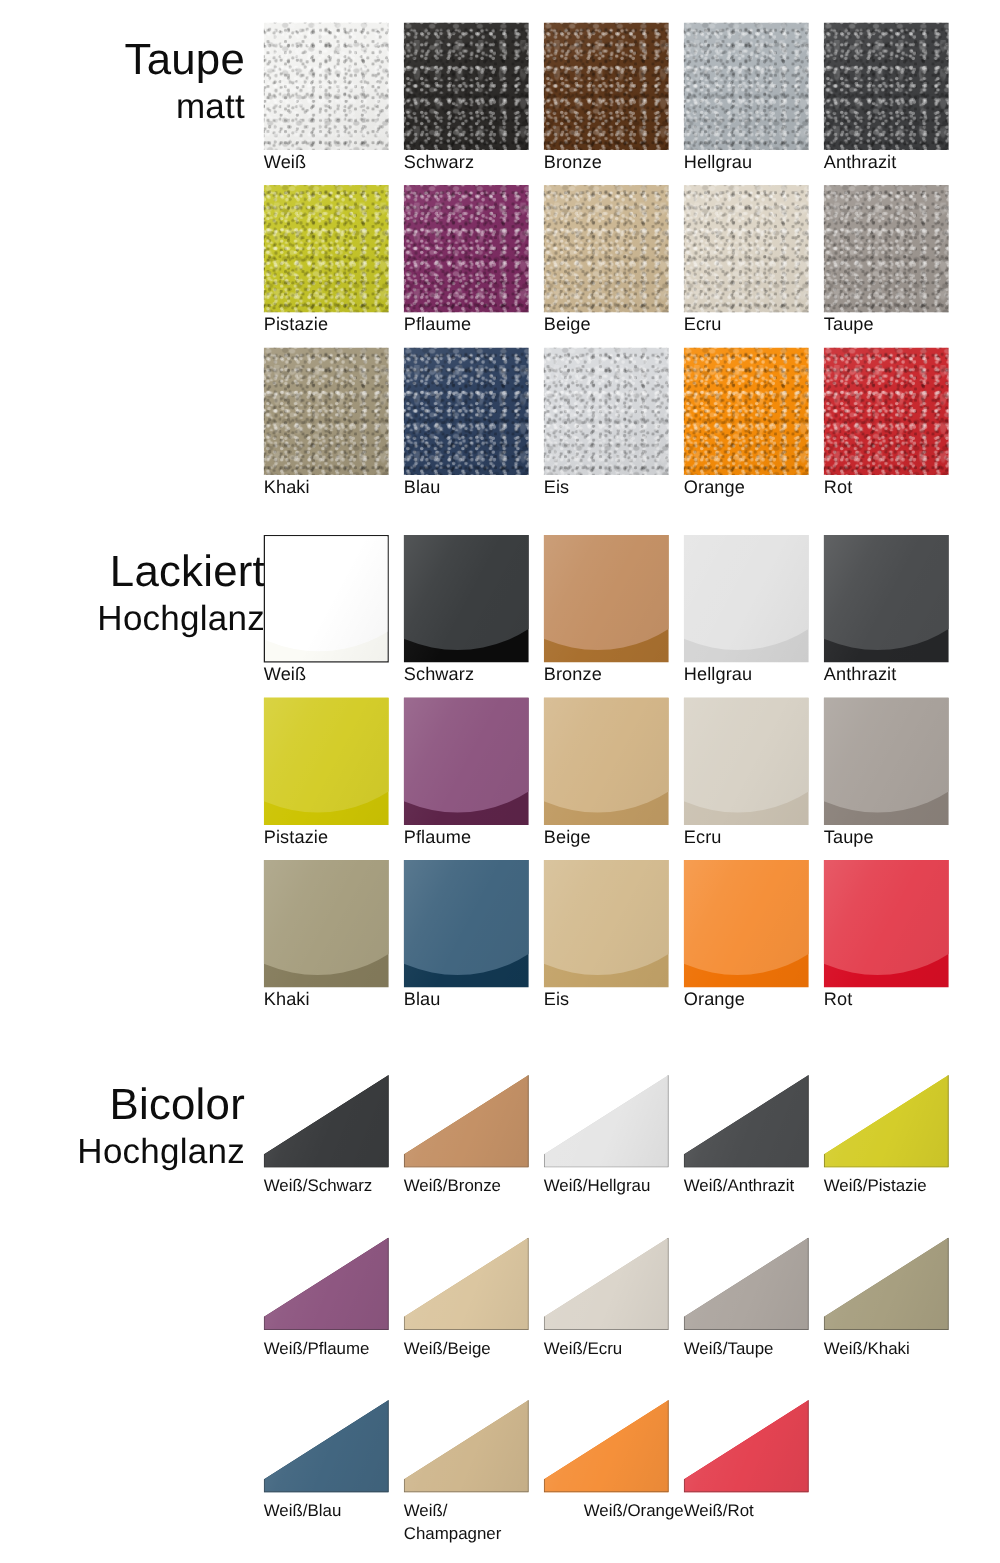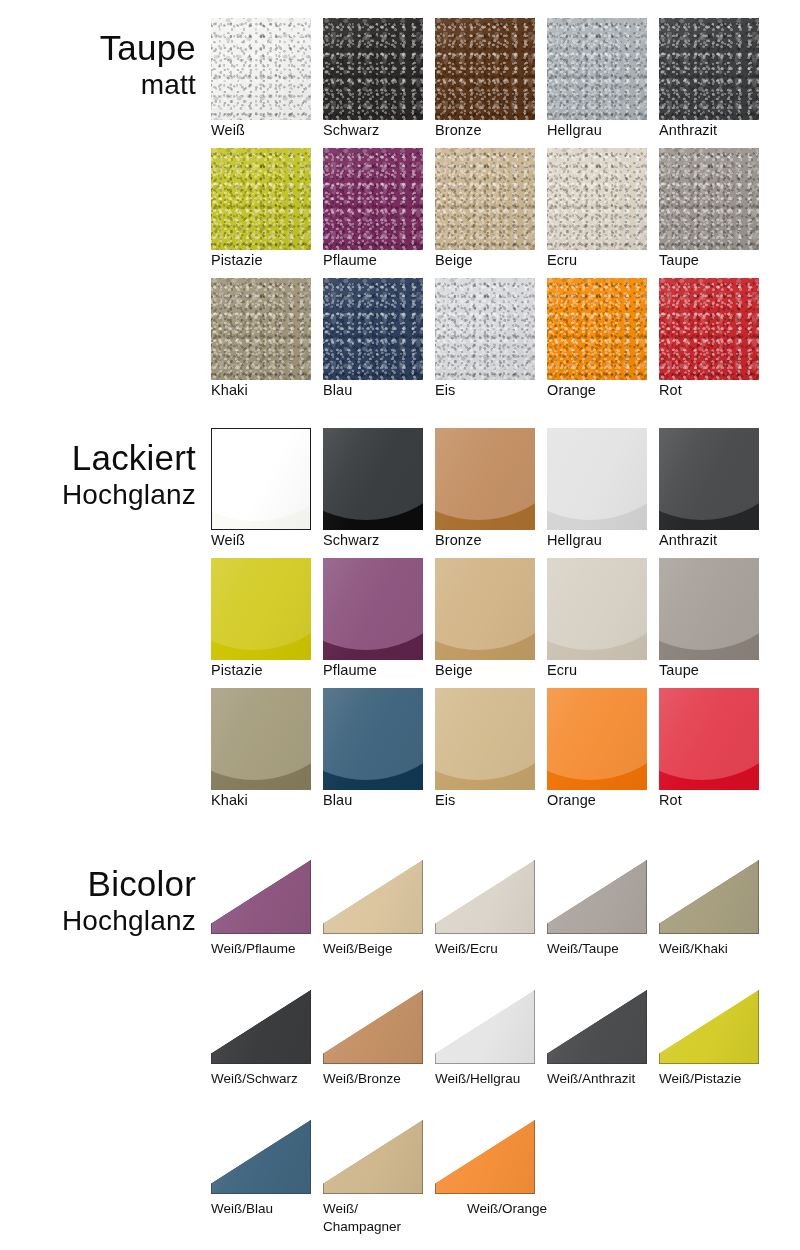--- a/index.html
+++ b/index.html
@@ -383,21 +383,21 @@
               <div class="grain"></div>
               <div class="grain2"></div>
               <div class="sheen"></div>
             </div>
             <div class="swatch-label">Rot</div>
           </div>
         </div>
       </div>
     </div>
     <div class="section" style="top: 428px;">
-      <div class="section-heading" style="top: 10px;">
+      <div class="section-heading" style="top: 10px; margin-left: 16px;">
         <span class="line1">Lackiert</span>
         <span class="line2">Hochglanz</span>
       </div>
       <div class="swatch-grid">
         <div class="swatch-row">
           <div class="swatch-cell" style="left: 0px;">
             <div class="chip-gloss bordered">
               <div class="base" style="background: rgb(251, 251, 246);"></div>
               <div class="lobe-wrap">
                 <div class="lobe" style="background: rgb(255, 255, 255);"></div>
@@ -556,20 +556,77 @@
     <div class="section" style="top: 856px;">
       <div class="section-heading" style="top: 8px;">
         <span class="line1">Bicolor</span>
         <span class="line2">Hochglanz</span>
       </div>
       <div class="swatch-grid">
         <div class="swatch-row">
           <div class="swatch-cell" style="left: 0px;">
             <div class="chip-bicolor">
               <div class="wedge">
+                <div class="fill" style="background: rgb(10, 10, 10);"></div>
+                <div class="lobe" style="background: rgb(58, 60, 62);"></div>
+                <div class="hilite"></div>
+              </div>
+              <div class="edge"></div>
+            </div>
+            <div class="chip-bicolor-label">Weiß/Schwarz</div>
+          </div>
+          <div class="swatch-cell" style="left: 112px;">
+            <div class="chip-bicolor">
+              <div class="wedge">
+                <div class="fill" style="background: rgb(169, 112, 47);"></div>
+                <div class="lobe" style="background: rgb(196, 145, 102);"></div>
+                <div class="hilite"></div>
+              </div>
+              <div class="edge"></div>
+            </div>
+            <div class="chip-bicolor-label">Weiß/Bronze</div>
+          </div>
+          <div class="swatch-cell" style="left: 224px;">
+            <div class="chip-bicolor">
+              <div class="wedge">
+                <div class="fill" style="background: rgb(212, 212, 212);"></div>
+                <div class="lobe" style="background: rgb(230, 230, 230);"></div>
+                <div class="hilite"></div>
+              </div>
+              <div class="edge"></div>
+            </div>
+            <div class="chip-bicolor-label">Weiß/Hellgrau</div>
+          </div>
+          <div class="swatch-cell" style="left: 336px;">
+            <div class="chip-bicolor">
+              <div class="wedge">
+                <div class="fill" style="background: rgb(38, 39, 41);"></div>
+                <div class="lobe" style="background: rgb(75, 77, 79);"></div>
+                <div class="hilite"></div>
+              </div>
+              <div class="edge"></div>
+            </div>
+            <div class="chip-bicolor-label">Weiß/Anthrazit</div>
+          </div>
+          <div class="swatch-cell" style="left: 448px;">
+            <div class="chip-bicolor">
+              <div class="wedge">
+                <div class="fill" style="background: rgb(205, 196, 3);"></div>
+                <div class="lobe" style="background: rgb(212, 205, 42);"></div>
+                <div class="hilite"></div>
+              </div>
+              <div class="edge"></div>
+            </div>
+            <div class="chip-bicolor-label">Weiß/Pistazie</div>
+          </div>
+        </div>
+        <div class="swatch-row">
+          <div class="swatch-cell" style="left: 0px;">
+            <div class="chip-bicolor">
+              <div class="wedge">
                 <div class="fill" style="background: rgb(93, 36, 73);"></div>
                 <div class="lobe" style="background: rgb(142, 87, 129);"></div>
                 <div class="hilite"></div>
               </div>
               <div class="edge"></div>
             </div>
             <div class="chip-bicolor-label">Weiß/Pflaume</div>
           </div>
           <div class="swatch-cell" style="left: 112px;">
             <div class="chip-bicolor">
@@ -613,77 +670,20 @@
               </div>
               <div class="edge"></div>
             </div>
             <div class="chip-bicolor-label">Weiß/Khaki</div>
           </div>
         </div>
         <div class="swatch-row">
           <div class="swatch-cell" style="left: 0px;">
             <div class="chip-bicolor">
               <div class="wedge">
-                <div class="fill" style="background: rgb(10, 10, 10);"></div>
-                <div class="lobe" style="background: rgb(58, 60, 62);"></div>
-                <div class="hilite"></div>
-              </div>
-              <div class="edge"></div>
-            </div>
-            <div class="chip-bicolor-label">Weiß/Schwarz</div>
-          </div>
-          <div class="swatch-cell" style="left: 112px;">
-            <div class="chip-bicolor">
-              <div class="wedge">
-                <div class="fill" style="background: rgb(169, 112, 47);"></div>
-                <div class="lobe" style="background: rgb(196, 145, 102);"></div>
-                <div class="hilite"></div>
-              </div>
-              <div class="edge"></div>
-            </div>
-            <div class="chip-bicolor-label">Weiß/Bronze</div>
-          </div>
-          <div class="swatch-cell" style="left: 224px;">
-            <div class="chip-bicolor">
-              <div class="wedge">
-                <div class="fill" style="background: rgb(212, 212, 212);"></div>
-                <div class="lobe" style="background: rgb(230, 230, 230);"></div>
-                <div class="hilite"></div>
-              </div>
-              <div class="edge"></div>
-            </div>
-            <div class="chip-bicolor-label">Weiß/Hellgrau</div>
-          </div>
-          <div class="swatch-cell" style="left: 336px;">
-            <div class="chip-bicolor">
-              <div class="wedge">
-                <div class="fill" style="background: rgb(38, 39, 41);"></div>
-                <div class="lobe" style="background: rgb(75, 77, 79);"></div>
-                <div class="hilite"></div>
-              </div>
-              <div class="edge"></div>
-            </div>
-            <div class="chip-bicolor-label">Weiß/Anthrazit</div>
-          </div>
-          <div class="swatch-cell" style="left: 448px;">
-            <div class="chip-bicolor">
-              <div class="wedge">
-                <div class="fill" style="background: rgb(205, 196, 3);"></div>
-                <div class="lobe" style="background: rgb(212, 205, 42);"></div>
-                <div class="hilite"></div>
-              </div>
-              <div class="edge"></div>
-            </div>
-            <div class="chip-bicolor-label">Weiß/Pistazie</div>
-          </div>
-        </div>
-        <div class="swatch-row">
-          <div class="swatch-cell" style="left: 0px;">
-            <div class="chip-bicolor">
-              <div class="wedge">
                 <div class="fill" style="background: rgb(18, 56, 82);"></div>
                 <div class="lobe" style="background: rgb(66, 102, 128);"></div>
                 <div class="hilite"></div>
               </div>
               <div class="edge"></div>
             </div>
             <div class="chip-bicolor-label">Weiß/Blau</div>
           </div>
           <div class="swatch-cell" style="left: 112px;">
             <div class="chip-bicolor">
@@ -700,17 +700,28 @@
           <div class="swatch-cell" style="left: 224px; text-align: right;">
             <div class="chip-bicolor">
               <div class="wedge">
                 <div class="fill" style="background: rgb(239, 114, 6);"></div>
                 <div class="lobe" style="background: rgb(245, 144, 58);"></div>
                 <div class="hilite"></div>
               </div>
               <div class="edge"></div>
             </div>
             <div class="chip-bicolor-label">Weiß/Orange</div>
+          </div>
+          <div class="swatch-cell" style="left: 336px;">
+            <div class="chip-bicolor">
+              <div class="wedge">
+                <div class="fill" style="background: rgb(215, 13, 36);"></div>
+                <div class="lobe" style="background: rgb(228, 67, 82);"></div>
+                <div class="hilite"></div>
+              </div>
+              <div class="edge"></div>
+            </div>
+            <div class="chip-bicolor-label">Weiß/Rot</div>
           </div>
         </div>
       </div>
     </div>
   </div>
 
 </body></html>

